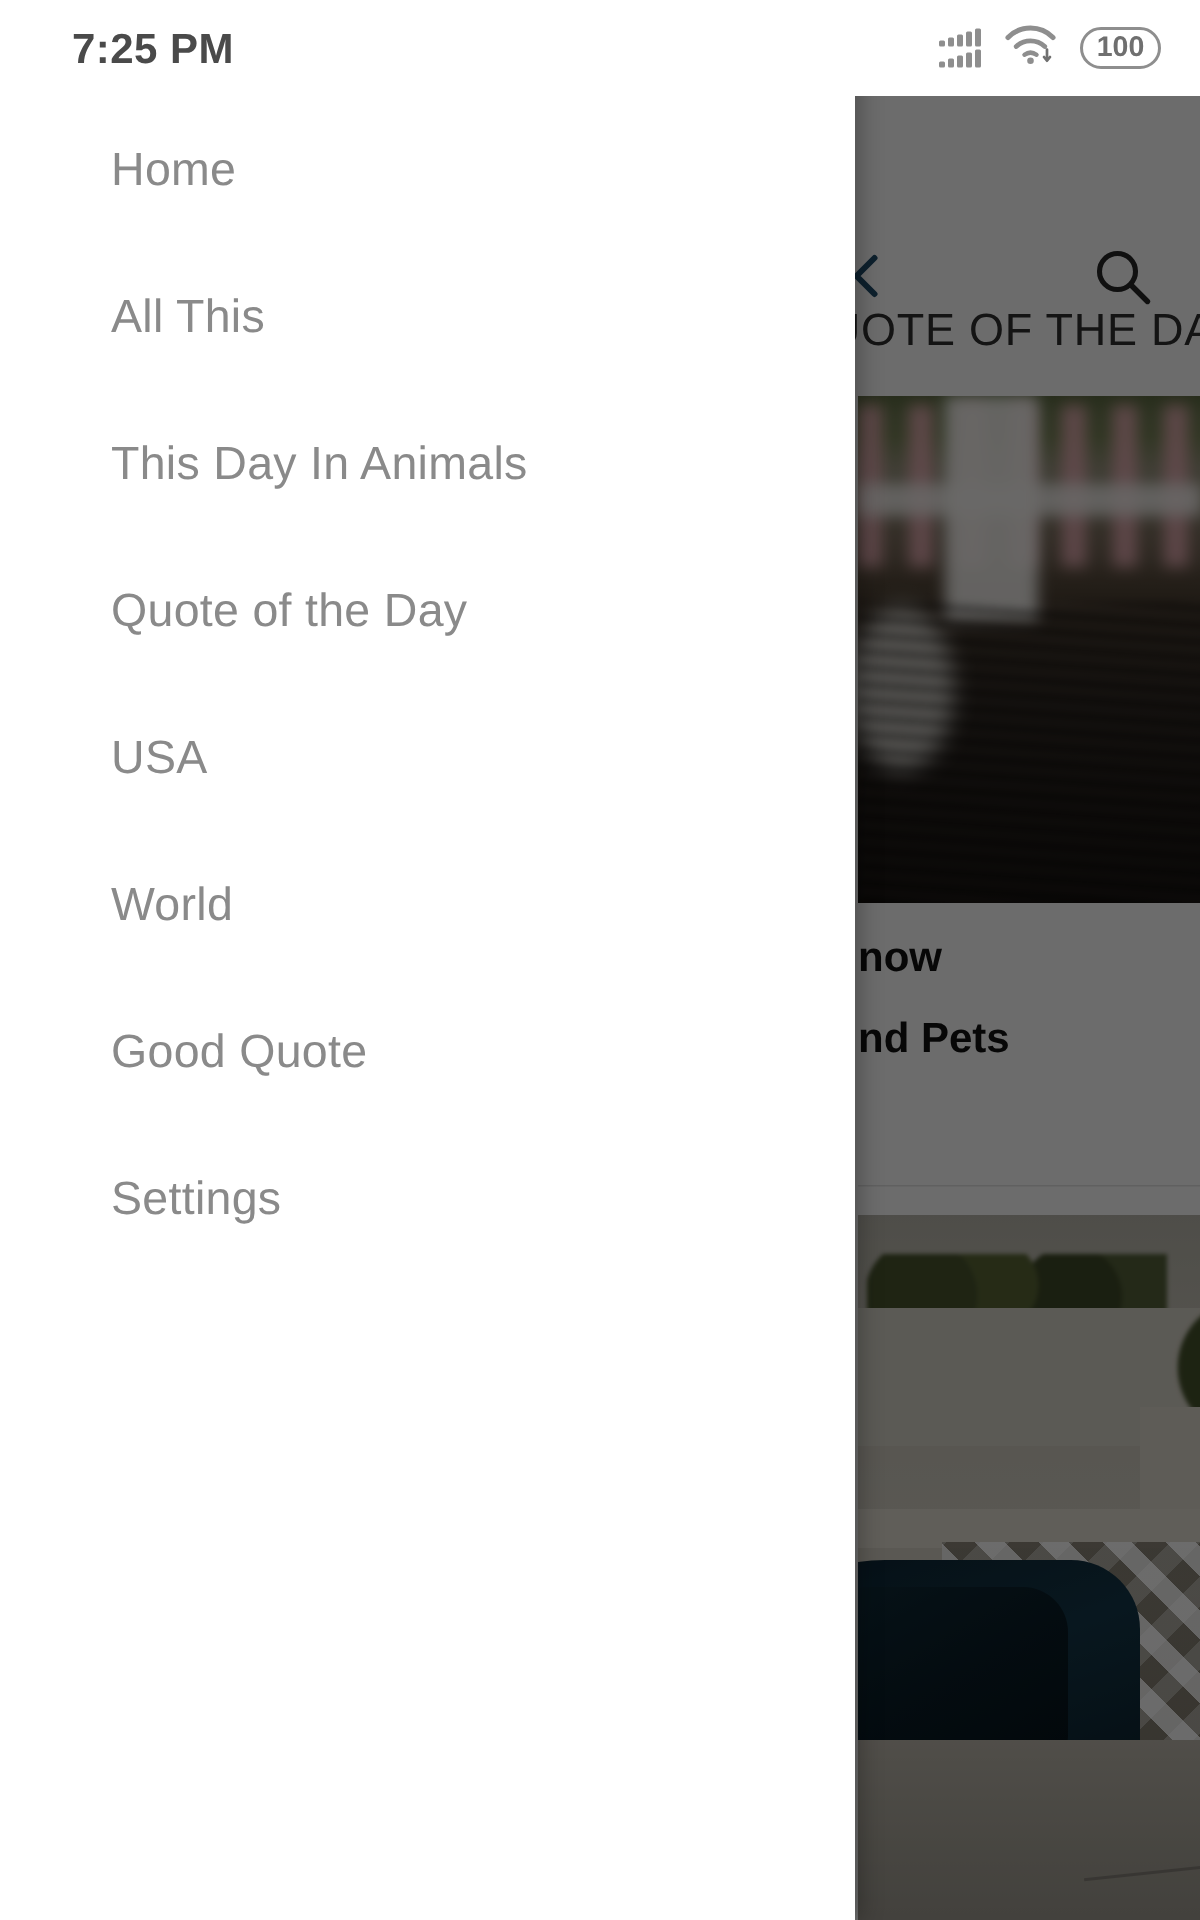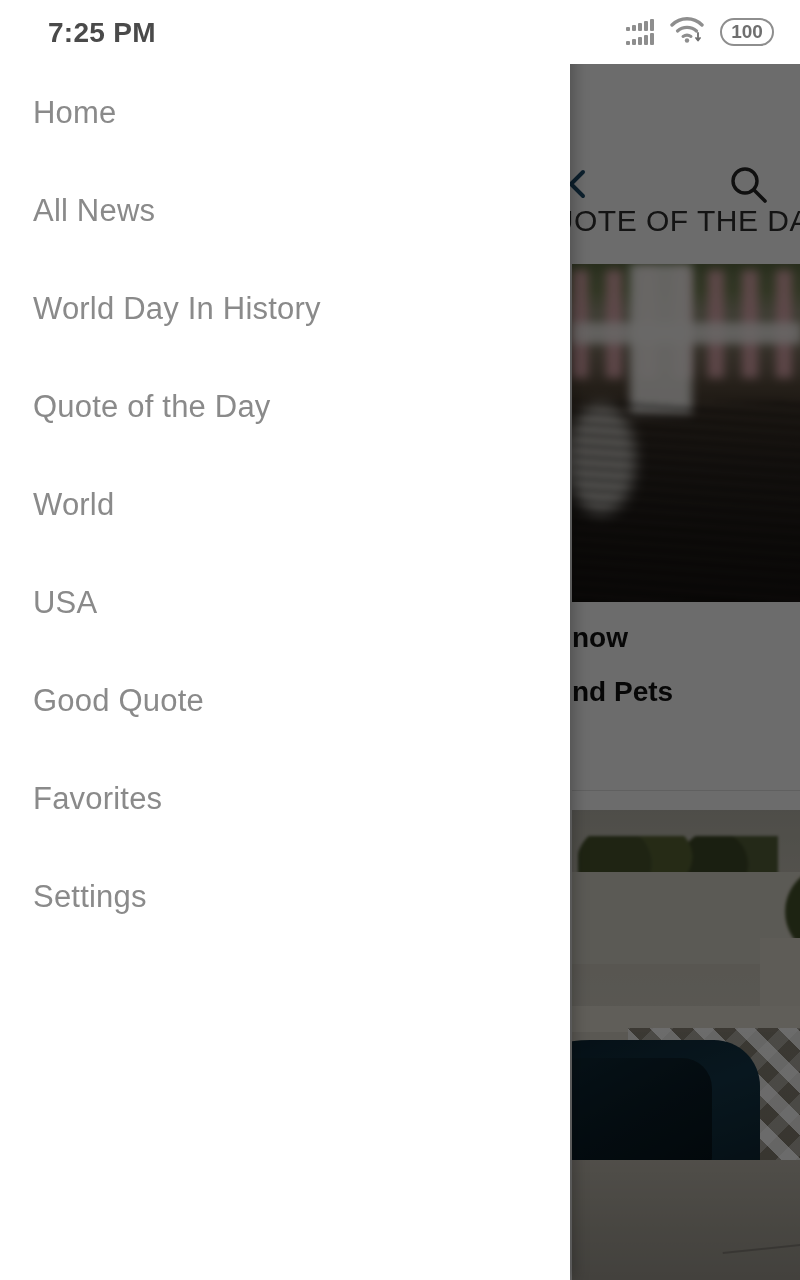--- a/index.html
+++ b/index.html
@@ -135,21 +135,21 @@
     display:flex; align-items:center; justify-content:center;
     font-size:19px; font-weight:700; color:#6f6f6f; padding:0 7px;
   }
 
   
   #drawer {
     position:absolute; left:0; top:0; width:570px; height:1280px;
     background:#ffffff; z-index:30;
     box-shadow:4px 0 14px rgba(0,0,0,.26);
   }
-  #drawer-list { position:absolute; left:0; top:64px; width:554px; }
+  #drawer-list { position:absolute; left:0; top:64px; width:554px;padding-left:41px; }
   .drawer-item {
     height:98px; display:flex; align-items:center; padding-left:33px;
   }
   .drawer-label {
     font-size:31px; font-weight:400; color:#8a8a8a; letter-spacing:.2px;
   }
 </style>
 </head>
 <body>
 
@@ -211,39 +211,36 @@
 
   <div id="scrim"></div>
 
   <div id="drawer">
     <div id="drawer-list">
 
       <div class="drawer-item">
         <span class="drawer-label">Home</span>
       </div>
       <div class="drawer-item">
-        <span class="drawer-label">All News</span>
-      </div>
-      <div class="drawer-item">
-        <span class="drawer-label">World Day In History</span>
+        <span class="drawer-label">All This</span>
+      </div>
+      <div class="drawer-item">
+        <span class="drawer-label">This Day In Animals</span>
       </div>
       <div class="drawer-item">
         <span class="drawer-label">Quote of the Day</span>
       </div>
       <div class="drawer-item">
+        <span class="drawer-label">USA</span>
+      </div>
+      <div class="drawer-item">
         <span class="drawer-label">World</span>
       </div>
       <div class="drawer-item">
-        <span class="drawer-label">USA</span>
-      </div>
-      <div class="drawer-item">
         <span class="drawer-label">Good Quote</span>
-      </div>
-      <div class="drawer-item">
-        <span class="drawer-label">Favorites</span>
       </div>
       <div class="drawer-item">
         <span class="drawer-label">Settings</span>
       </div>
 
     </div>
   </div>
 
   <div id="statusbar">
     <div id="status-time">7:25 PM</div>

